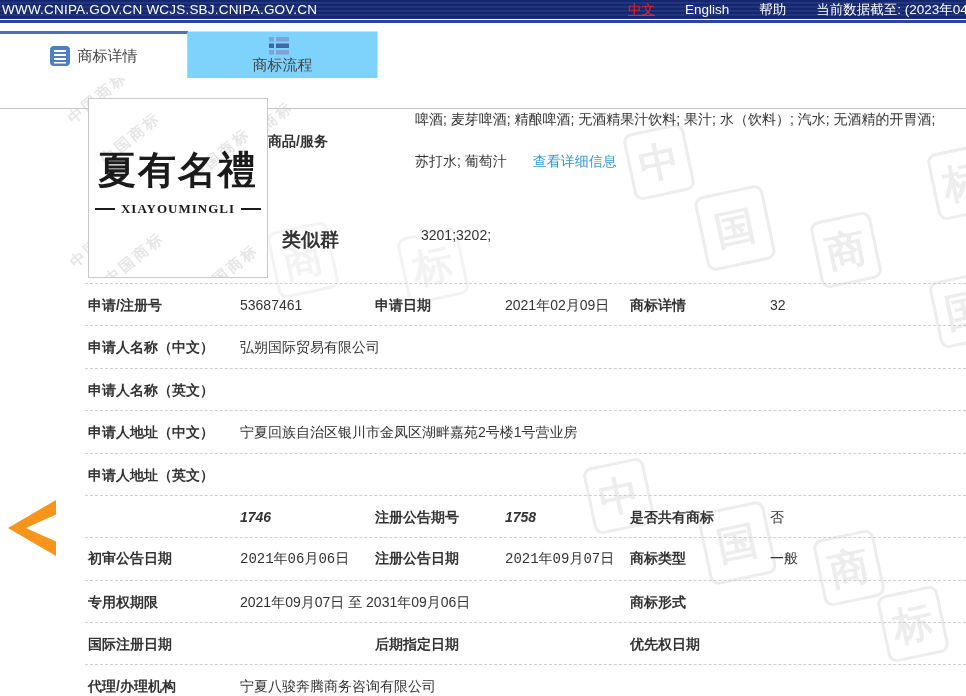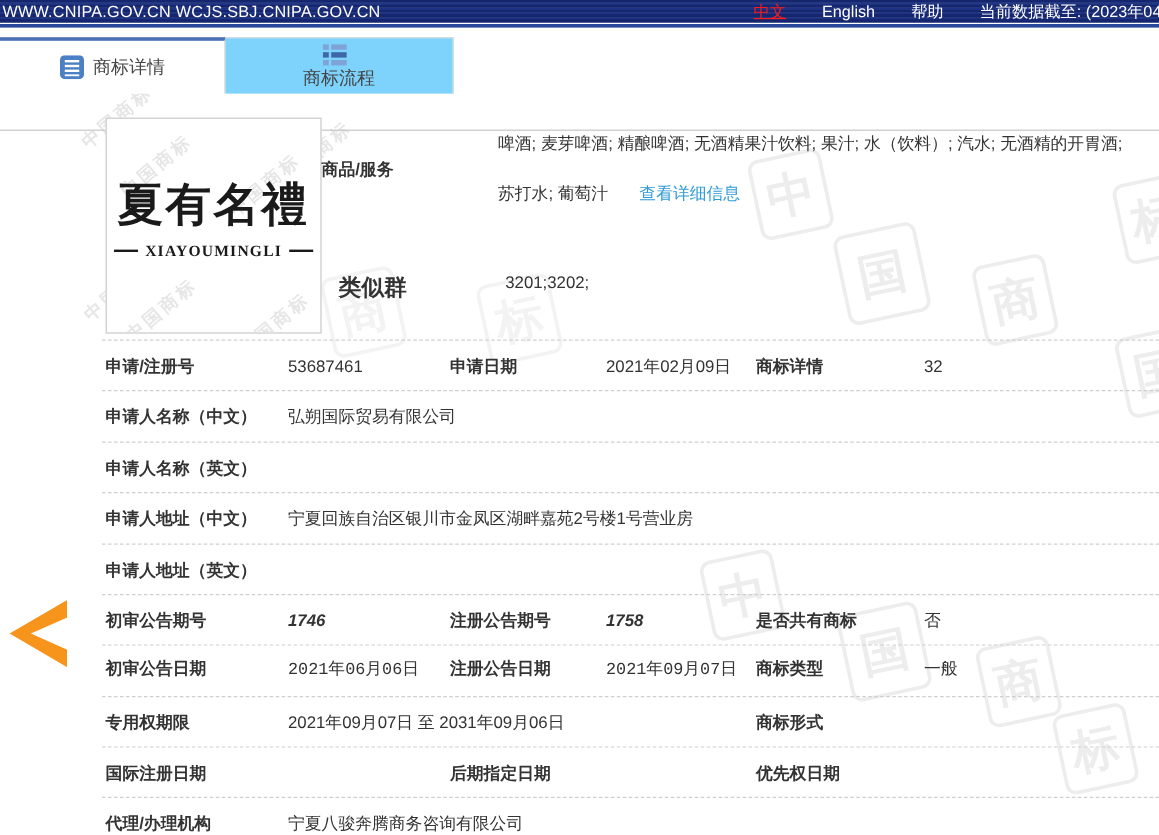--- a/index.html
+++ b/index.html
@@ -190,21 +190,20 @@
 </div>
 <div class="row r3">
   <span class="lbl c1l">申请人地址（中文）</span>
   <span class="c1v">宁夏回族自治区银川市金凤区湖畔嘉苑2号楼1号营业房</span>
 </div>
 <div class="row r4">
   <span class="lbl c1l">申请人地址（英文）</span>
   <span class="c1v"></span>
 </div>
 <div class="row r5">
-  <span class="lbl c1l">初审公告期号</span>
   <span class="c1v bold">1746</span>
   <span class="lbl c2l">注册公告期号</span>
   <span class="c2v bold">1758</span>
   <span class="lbl c3l">是否共有商标</span>
   <span class="c3v">否</span>
 </div>
 <div class="row r6">
   <span class="lbl c1l">初审公告日期</span>
   <span class="c1v">2021年06月06日</span>
   <span class="lbl c2l">注册公告日期</span>

